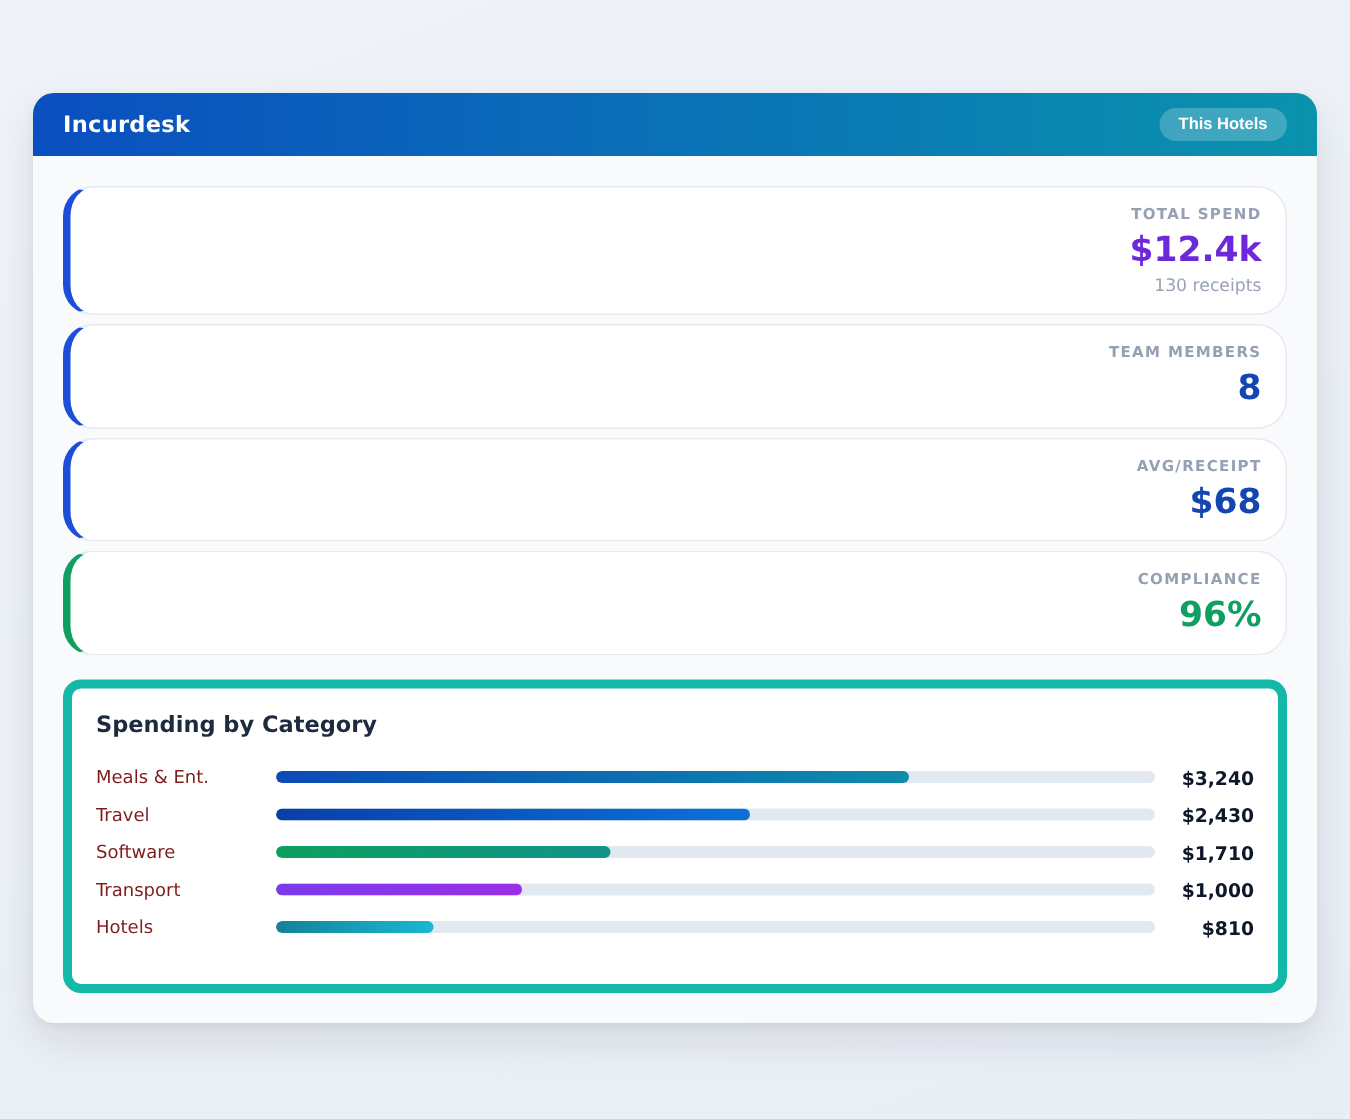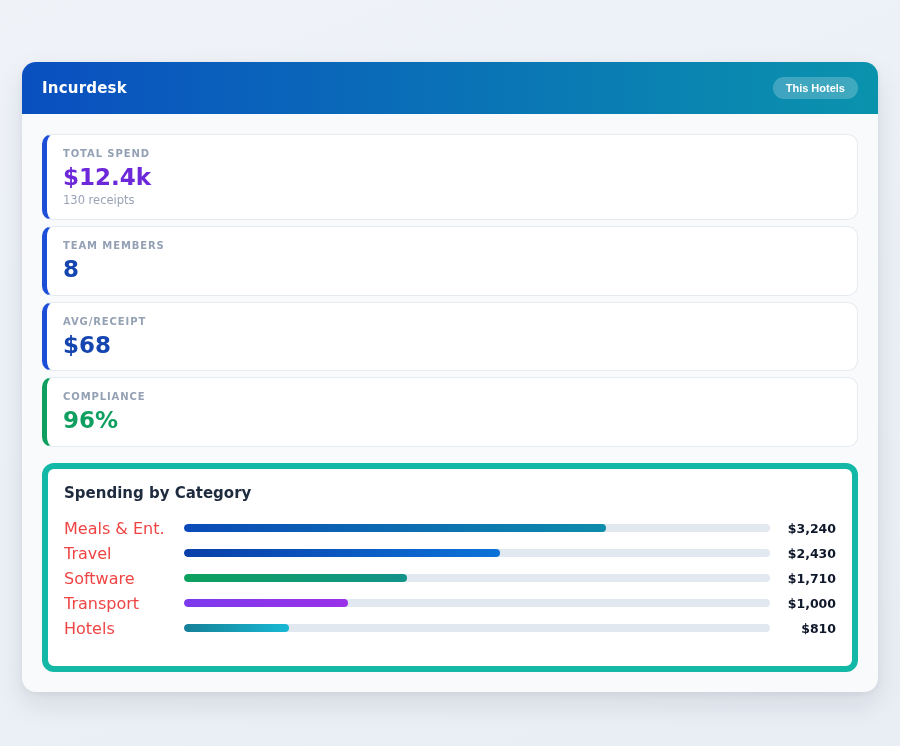--- a/index.html
+++ b/index.html
@@ -10,21 +10,21 @@
     overflow: hidden;
   }
   .app-card {
     width: 856px;
     margin: 62px auto 0 auto;
     background: #f9fafc;
     border-radius: 14px;
     box-shadow: 0 12px 28px rgba(15, 23, 42, 0.10), 0 2px 6px rgba(15,23,42,0.05);
   }
   .app-header {
-    height: 52px;
+    height: 42px;
     border-radius: 14px 14px 0 0;
     background: linear-gradient(90deg, #0a4fc0 0%, #0a93ad 100%);
     display: flex;
     align-items: center;
     justify-content: space-between;
     padding: 0 20px;
     gap: 21px;
   }
   .app-title {
     color: #ffffff;
@@ -40,23 +40,24 @@
     padding: 5px 13px;
     border-radius: 999px;
     border: none;
     cursor: pointer;
   }
   .content { padding: 20px; }
   .stat-card {
     background: #ffffff;
     border: 1px solid #e6eaf1;
     border-left: 5px solid #1d4ed8;
-    border-radius: 10px;
+    border-radius: 20px;
     padding: 13px 16px 12px 16px;
     margin-bottom: 6px;
+    text-align: right;
   }
   .stat-label {
     font-size: 10px;
     font-weight: bold;
     letter-spacing: 0.9px;
     color: #94a0b4;
     margin-bottom: 5px;
   }
   .stat-value {
     font-size: 23px;
@@ -84,22 +85,22 @@
     margin-bottom: 14px;
   }
   .category-row {
     display: grid;
     grid-template-columns: 112px 1fr 58px;
     align-items: center;
     column-gap: 8px;
     height: 25px;
   }
   .category-label {
-    font-size: 16px;
-    color: #ef4444;
+    font-size: 12px;
+    color: #7f1d1d;
     white-space: nowrap;
   }
   .category-bar-track {
     height: 8px;
     background: #e2e8f0;
     border-radius: 4px;
     overflow: hidden;
   }
   .category-bar-fill {
     height: 8px;

